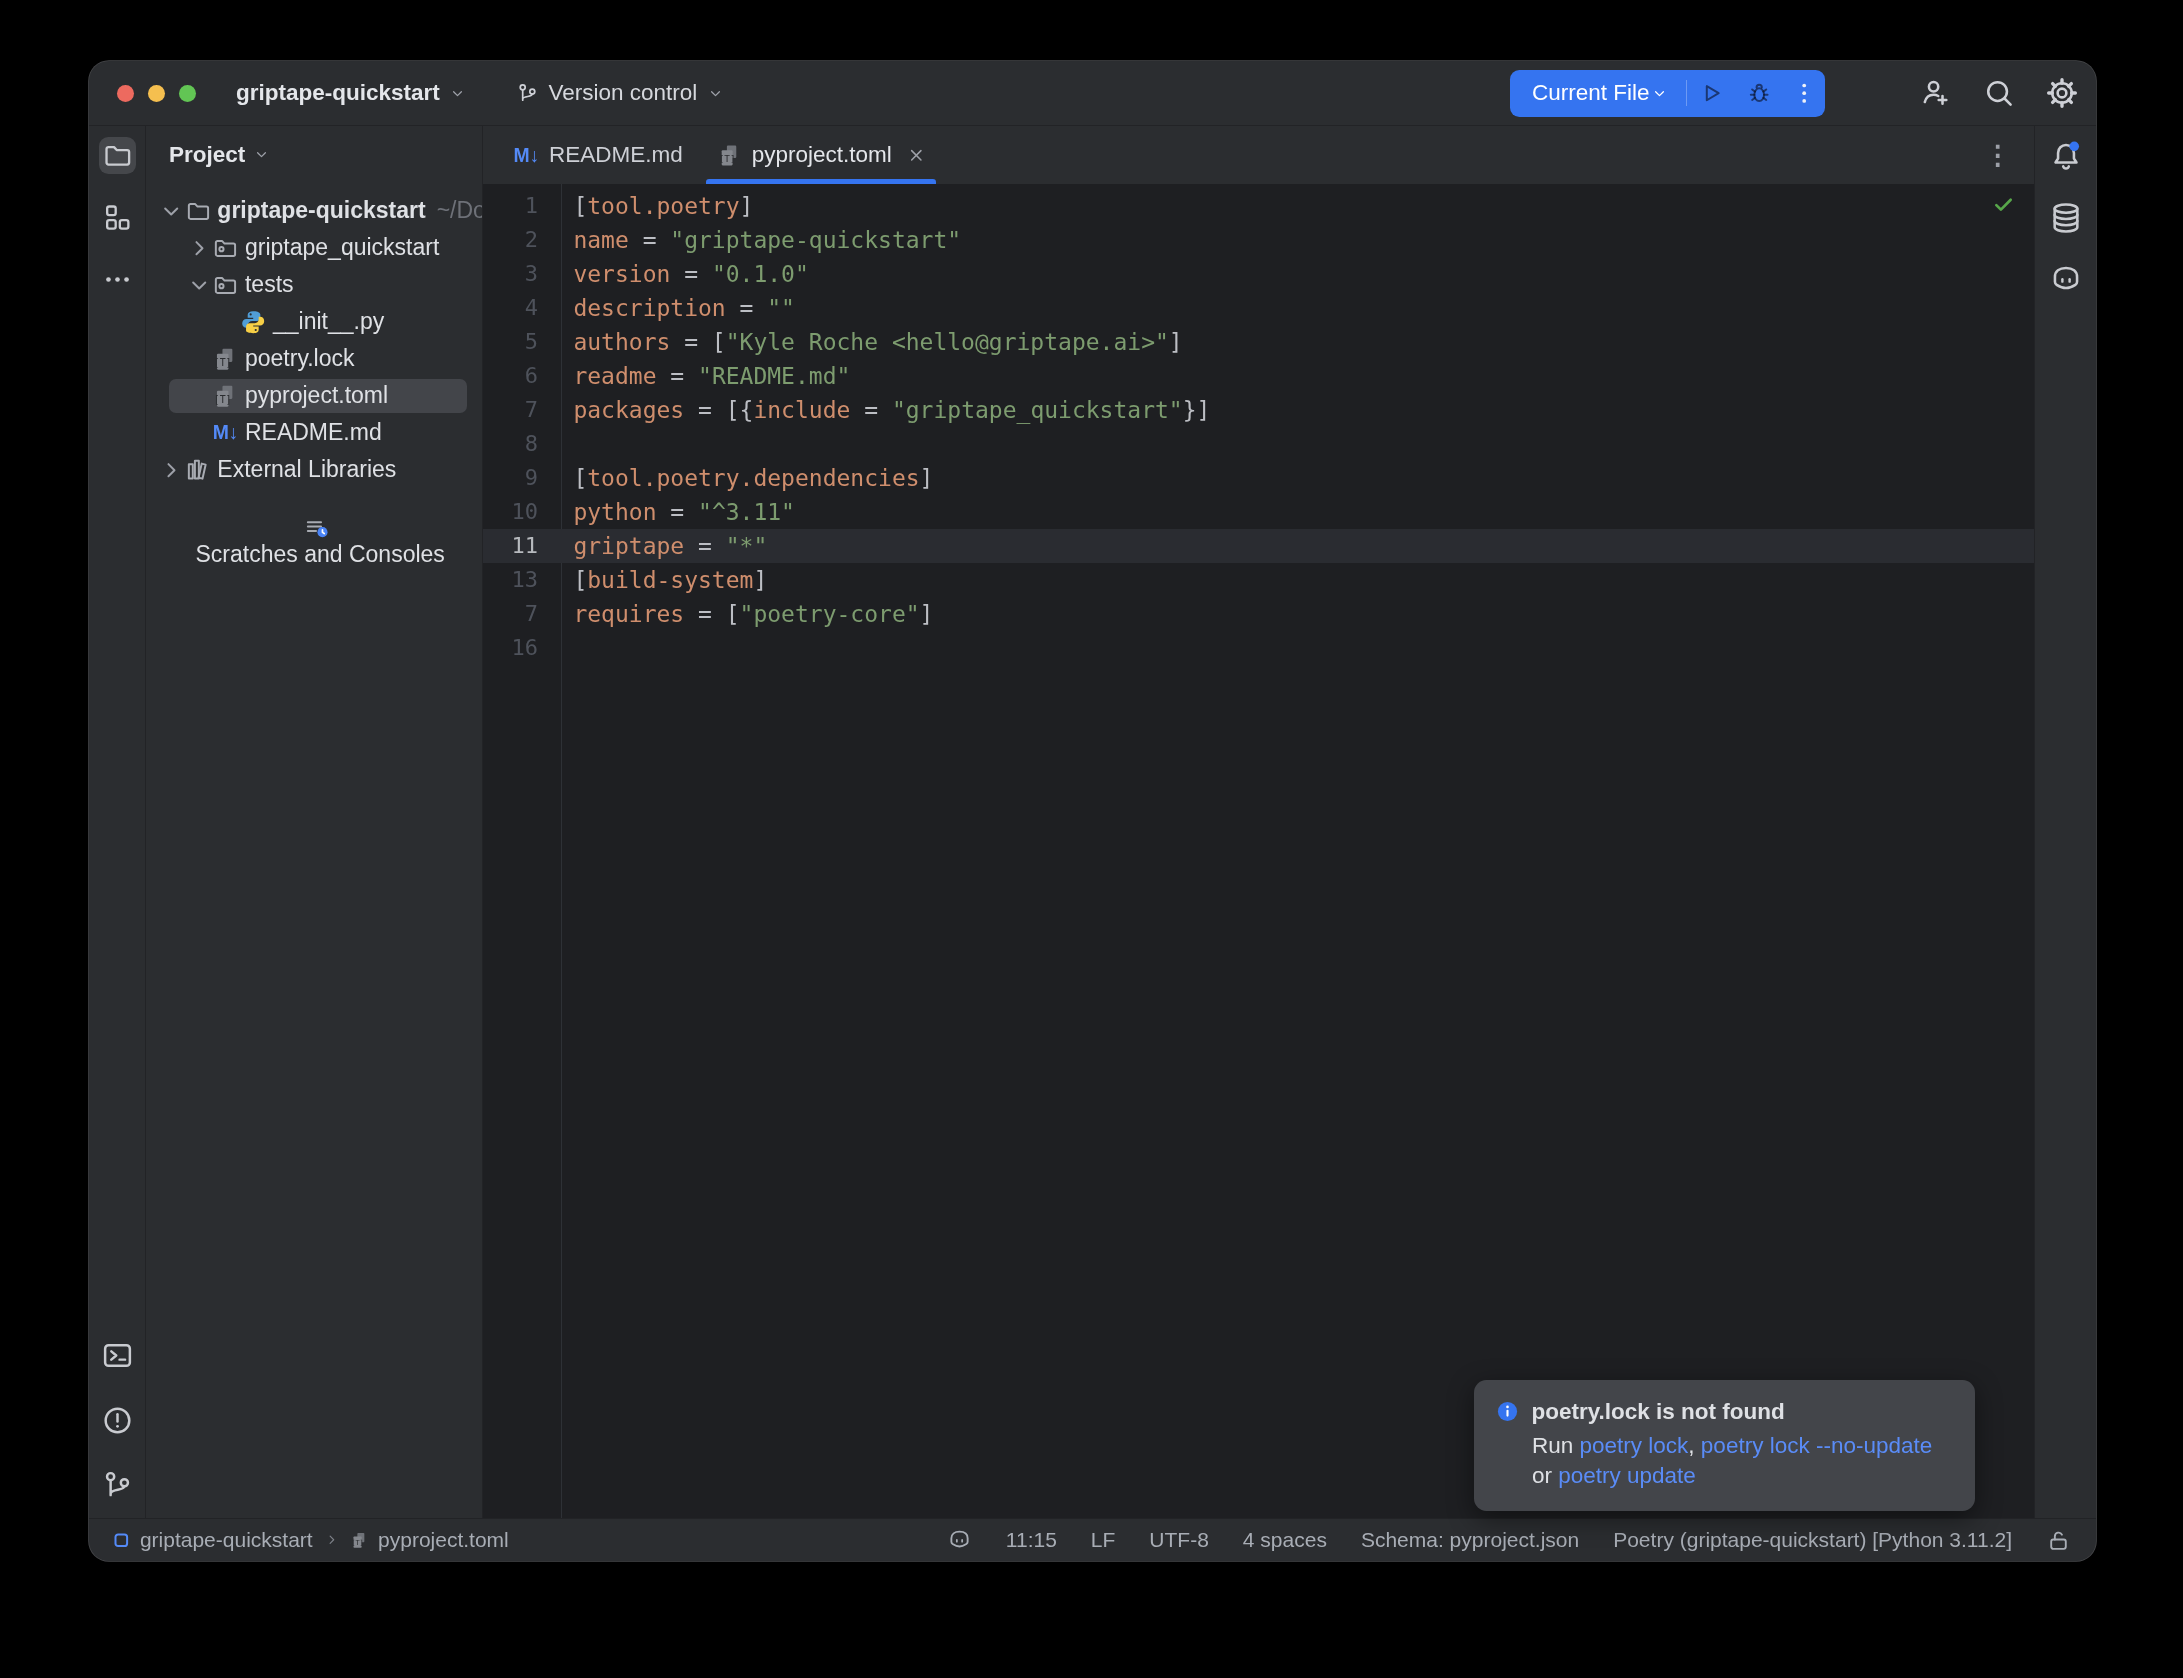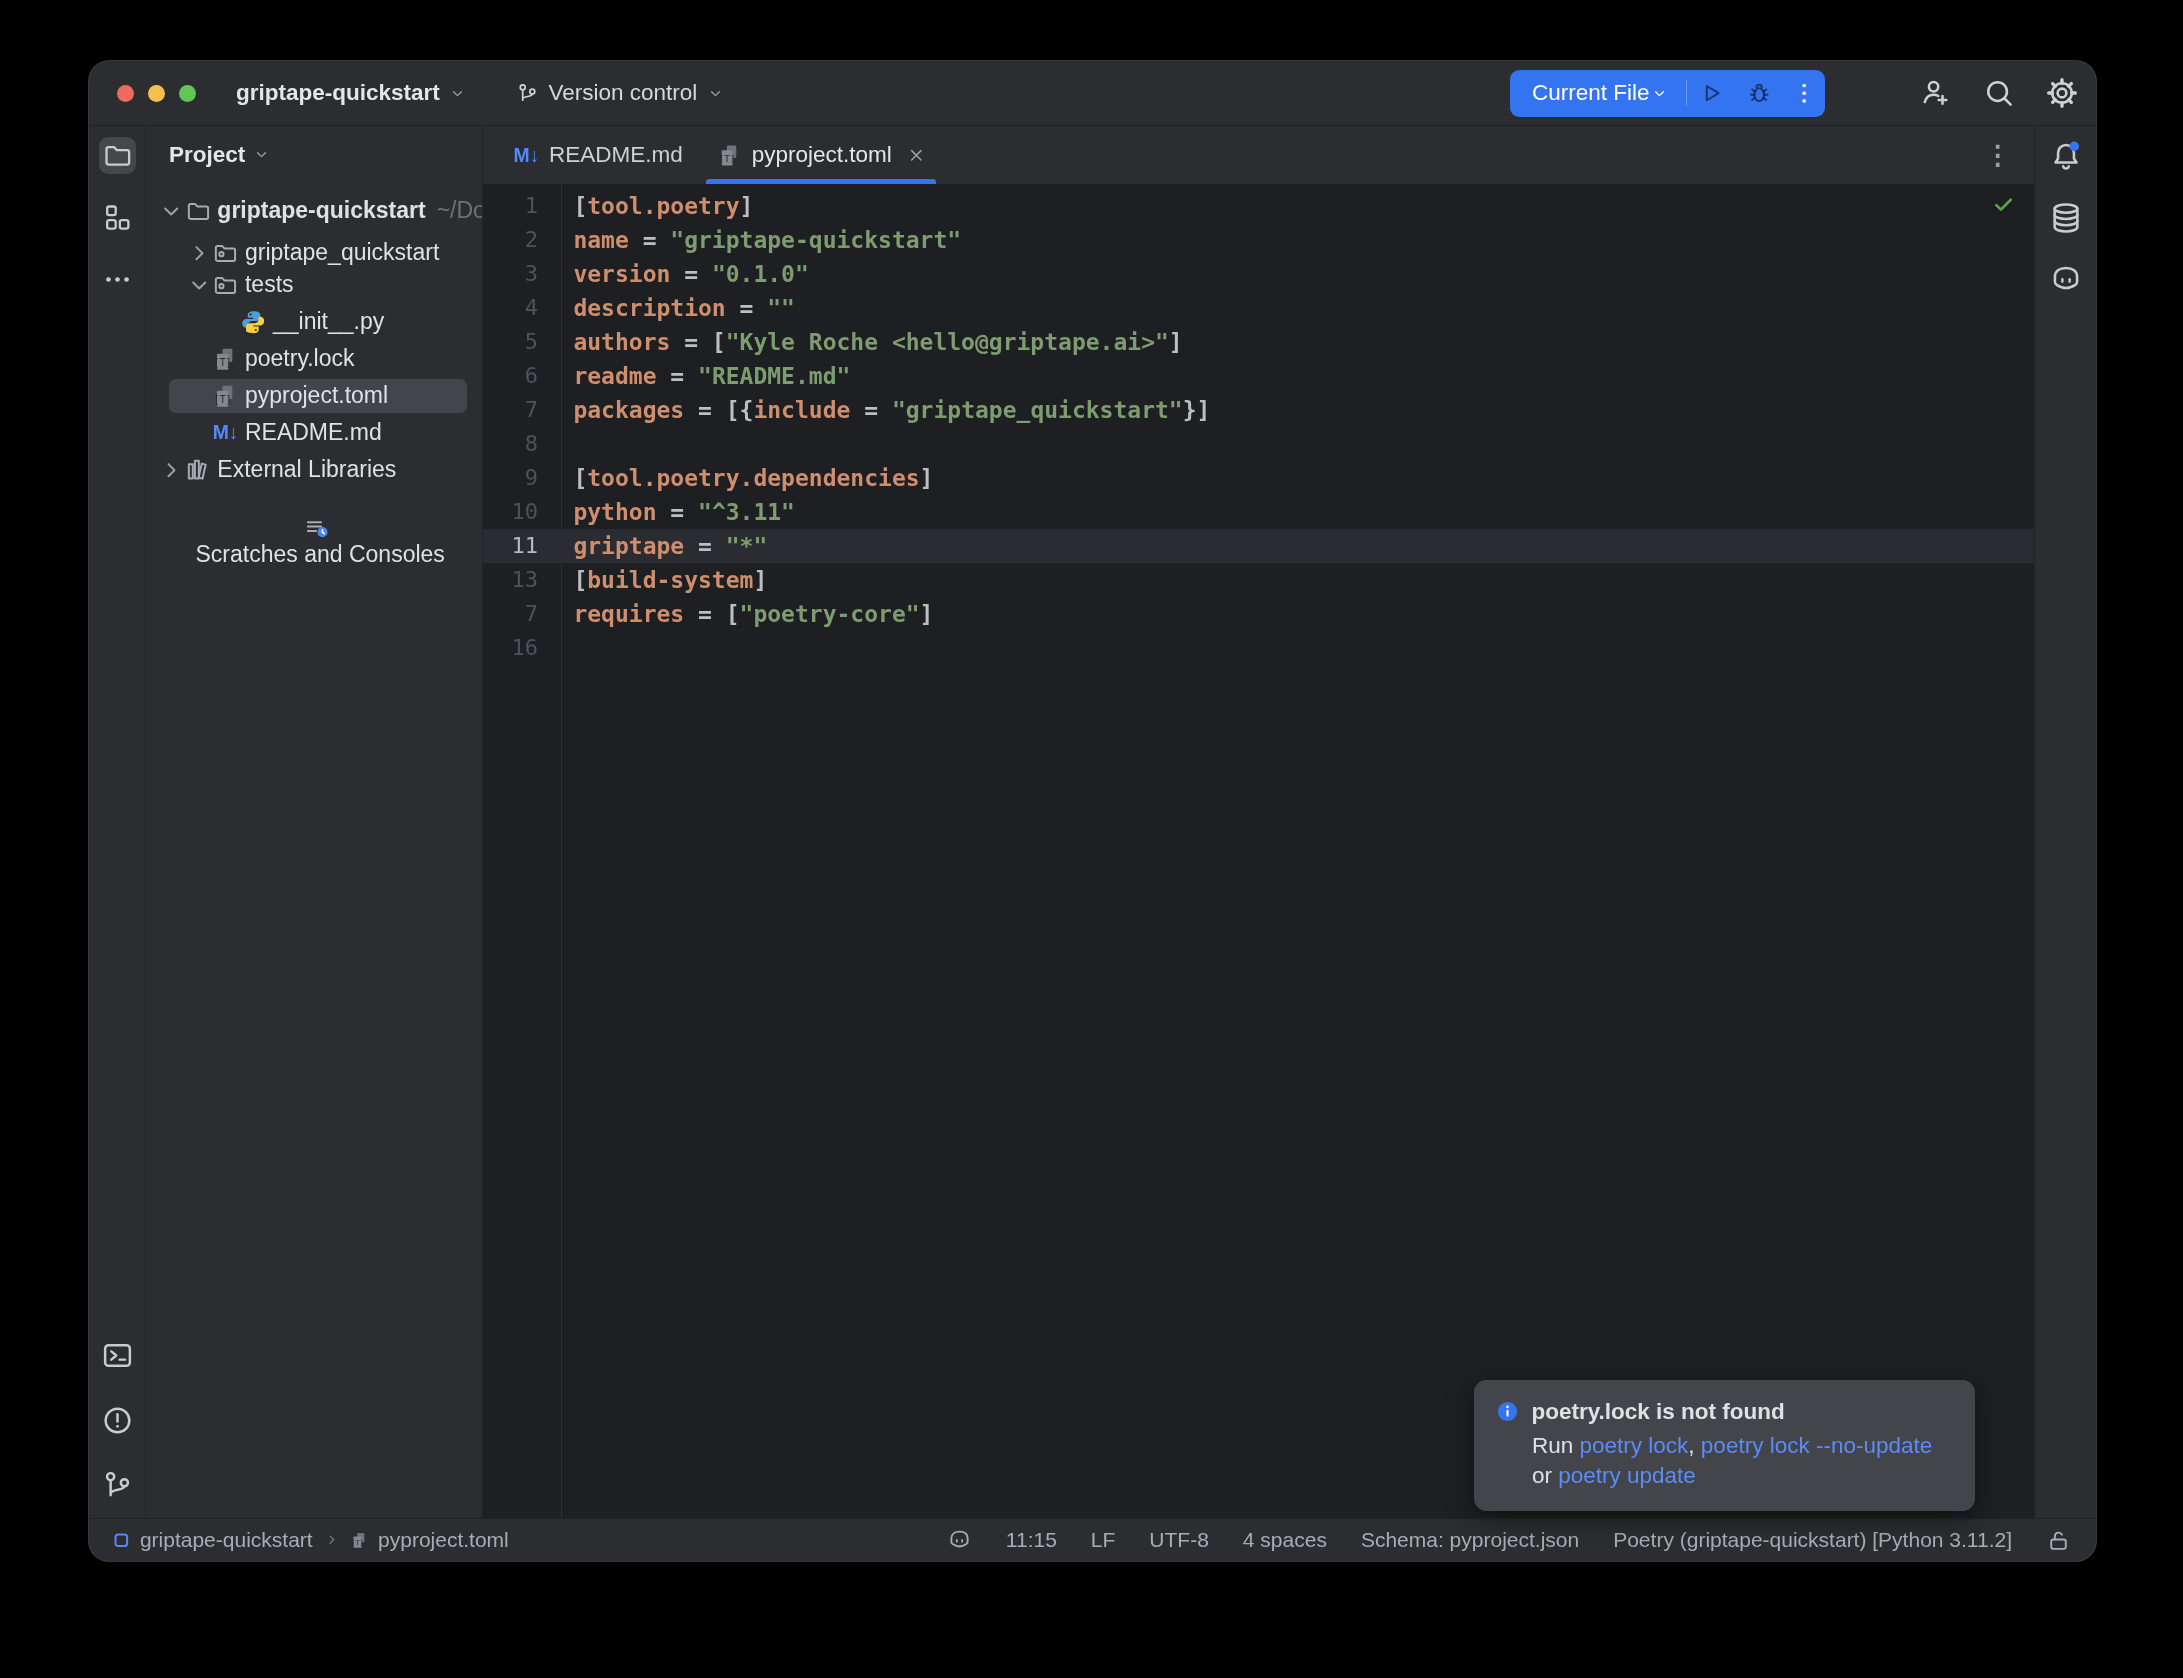--- a/index.html
+++ b/index.html
@@ -62,21 +62,21 @@
   .tab.active { color:#e4e6ea; }
   .tab.active::after { content:""; position:absolute; left:6.2px; right:6.2px; bottom:0; height:5.4px; background:var(--accent); border-radius:3.1px 3.1px 0 0; }
   .tab-close { color:#9da0a8; width:18.6px; height:18.6px; margin-left:4.7px; }
   .tabbar-kebab { margin-left:auto; display:flex; align-items:center; padding-right:23px; color:#9da0a8; font-size:26.4px; font-weight:700; }
   .code-area { flex:1; position:relative; font-family:"DejaVu Sans Mono", monospace; font-size:23px; padding-top:4.7px; }
   .gutter-sep { position:absolute; left:78px; top:0; bottom:0; width:0.8px; background:#2e3136; }
   .code-line { height:34px; display:flex; align-items:center; position:relative; }
   .code-line.current { background:#2a2c31; }
   .lnum { width:78px; flex:none; text-align:right; padding-right:23px; color:#4e525b; font-size:22px; }
   .code-line.current .lnum { color:#b7babe; }
-  .ctext { padding-left:12.4px; white-space:pre;font-weight:bold; }
+  .ctext { padding-left:12.4px; white-space:pre; }
   .tok.k { color:var(--key); }
   .tok.p { color:#bcbec4; }
   .tok.s { color:var(--str); }
   .inspect-check { position:absolute; top:9.3px; right:18.6px; width:23px; height:23px; color:var(--ok); }
   
   .notification { position:absolute; left:1385px; top:1319px; width:501px; background:#43454a; border-radius:12.4px; padding:18.6px 23px 20px 22px; box-shadow:0 7.8px 26.4px rgba(0,0,0,.45); font-size:22.5px; color:#dfe1e5; }
   .notif-head { display:flex; align-items:center; gap:12.4px; font-weight:700; }
   .notif-head .icon { width:23px; height:23px; flex:none; }
   .notif-body { margin:6.2px 0 0 36px; line-height:30px; font-weight:400; }
   .link { color:#5a8cf7; }
@@ -260,21 +260,21 @@
               </svg>
             </span>
             <span class="icon t-icon">
               <svg viewBox="0 0 24 24" fill="none" stroke="currentColor" stroke-width="1.8" stroke-linecap="round" stroke-linejoin="round">
                 <path d="M3.5 7c0-.8.7-1.5 1.5-1.5h4.3l2.1 2.3h8.1c.8 0 1.5.7 1.5 1.5v8.2c0 .8-.7 1.5-1.5 1.5H5c-.8 0-1.5-.7-1.5-1.5V7Z"></path>
               </svg>
             </span>
             <span class="t-label bold">griptape-quickstart</span>
             <span class="t-suffix">~/Docume</span>
           </div>
-          <div class="tree-row" style="padding-left: 40px; align-items: flex-end;">
+          <div class="tree-row" style="padding-left: 40px;">
             <span class="slot">
               <svg viewBox="0 0 24 24" fill="none" stroke="currentColor" stroke-width="1.8" stroke-linecap="round" stroke-linejoin="round">
                 <path d="M9.5 6.5 15 12l-5.5 5.5"></path>
               </svg>
             </span>
             <span class="icon t-icon">
               <svg viewBox="0 0 24 24" fill="none" stroke="currentColor" stroke-width="1.8" stroke-linecap="round" stroke-linejoin="round">
                 <path d="M3.5 7c0-.8.7-1.5 1.5-1.5h4.3l2.1 2.3h8.1c.8 0 1.5.7 1.5 1.5v8.2c0 .8-.7 1.5-1.5 1.5H5c-.8 0-1.5-.7-1.5-1.5V7Z"></path>
                 <circle cx="8.6" cy="12.9" r="1.9"></circle>
               </svg>

